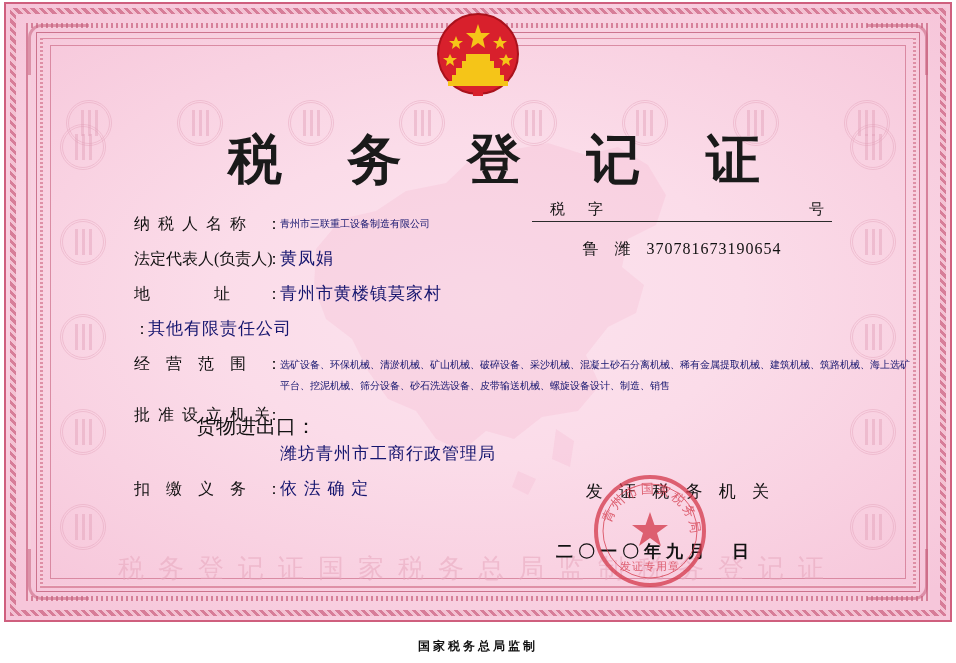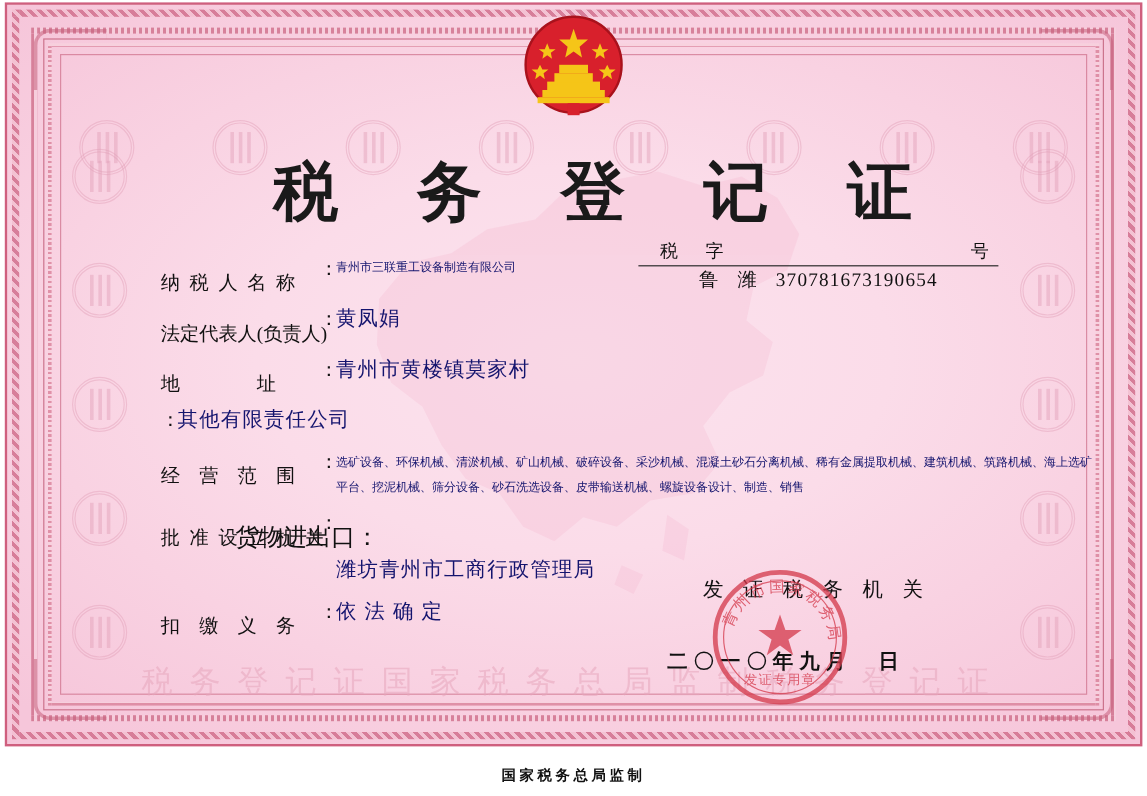--- a/index.html
+++ b/index.html
@@ -196,21 +196,21 @@
     display: flex;
     justify-content: space-between;
     padding: 0 4px 2px 18px;
     letter-spacing: 4px;
   }
   .serial .sr-num {
     text-align: center;
     font-size: 16px;
     letter-spacing: 1px;
     border-top: 1px solid #2b2b2b;
-    padding-top: 1px;
+    padding-top: 17px;
     color: #111;
   }
   .serial .sr-num .prefix { letter-spacing: 6px; margin-right: 10px; }
 
   
   .fields {
     position: absolute;
     left: 128px;
     top: 210px;
     right: 40px;
@@ -222,21 +222,20 @@
     align-items: flex-start;
     margin-bottom: 9px;
     min-height: 26px;
   }
   .flabel {
     width: 132px;
     flex: none;
     font-size: 16px;
     color: #111;
     white-space: nowrap;
-    margin-top: 12px;
   }
   .fcolon {
     width: 14px;
     flex: none;
     font-size: 16px;
   }
   .fvalue {
     font-size: 10px;
     color: #2c2c8a;
     font-family: "Liberation Sans", "DejaVu Sans", sans-serif;

